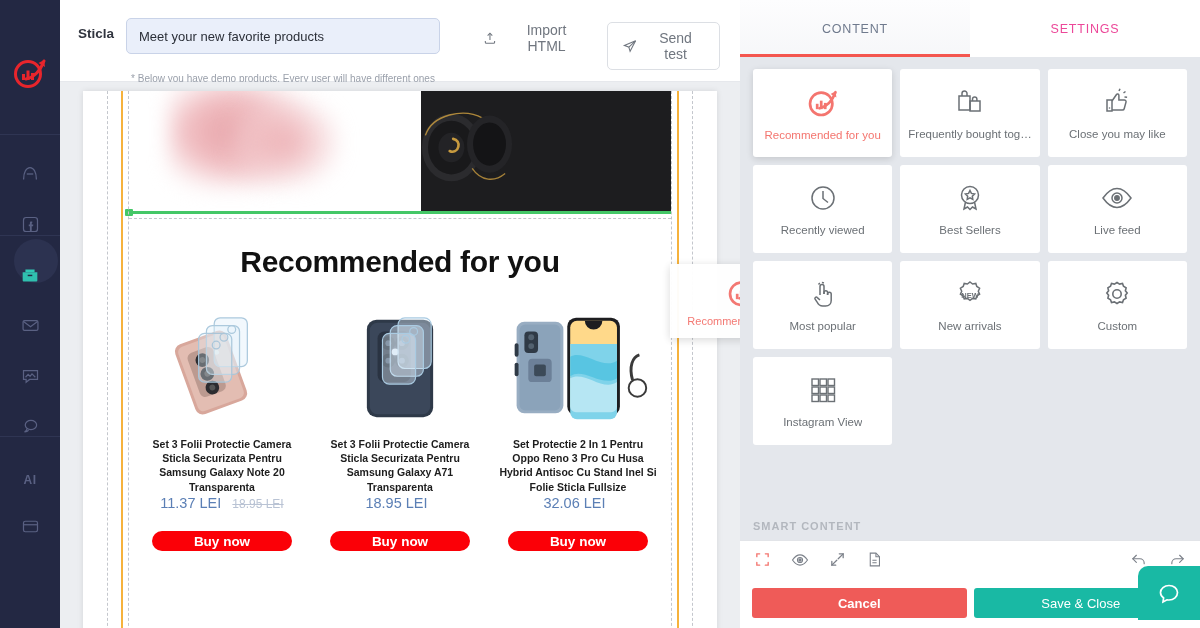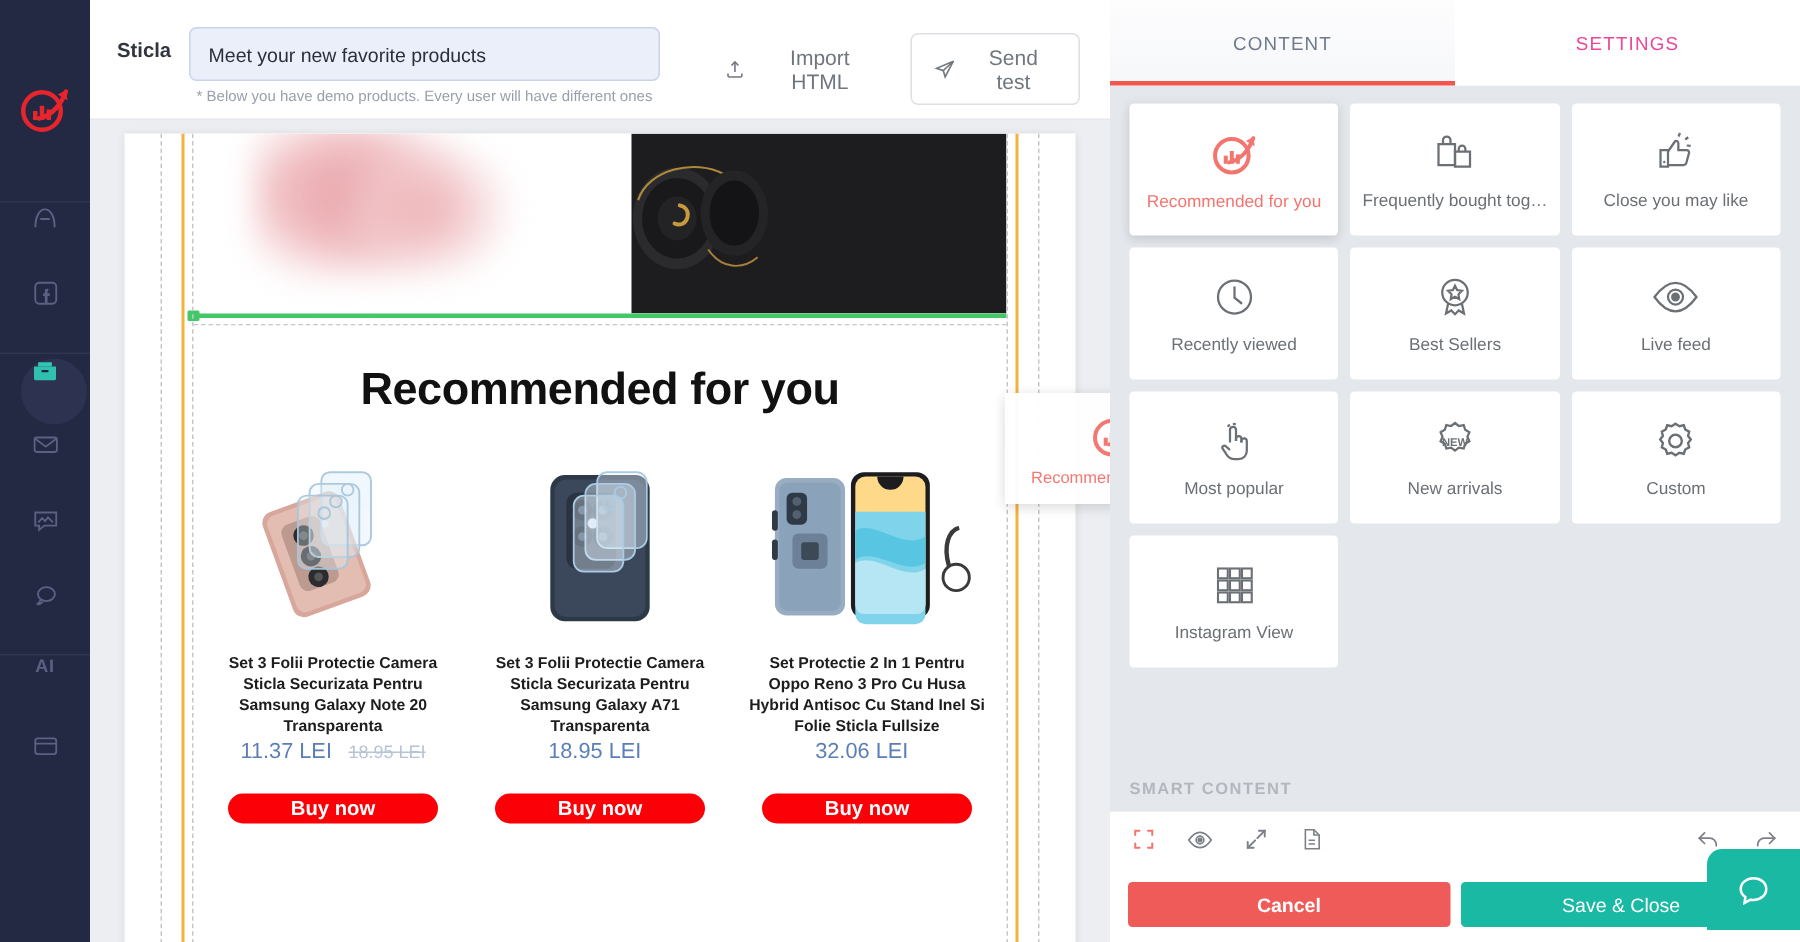--- a/index.html
+++ b/index.html
@@ -17,21 +17,21 @@
     background: #232843;
     display: flex; flex-direction: column; align-items: center;
     flex: 0 0 60px;
     position: relative;
   }
   .rail-logo { margin-top: 52px; width: 40px; height: 40px; display:flex; align-items:center; justify-content:center; }
   .rail-sep { width: 60px; height: 1px; background: #2f3553; }
   .rail-group { width: 100%; display: flex; flex-direction: column; align-items: center; }
   .rail-item {
     width: 44px; height: 50px;
-    display: flex; align-items: flex-start; justify-content: center;
+    display: flex; align-items: flex-end; justify-content: center;
     color: #5a6183;
     position: relative;
   }
   .rail-item.active { color: #30c8b4; }
   .rail-item.active::before {
     content: ""; position: absolute; left: 6px; right: -6px; top: 3px; bottom: 3px;
     background: #2c3250; border-radius: 24px; z-index: 0;
   }
   .rail-item svg, .rail-item .glyph { position: relative; z-index: 1; }
   .rail-item .glyph { font-size: 12px; font-weight: bold; letter-spacing: .5px; }
@@ -42,22 +42,22 @@
     height: 82px; background: #ffffff; border-bottom: 1px solid #e6e8ec;
     display: flex; align-items: flex-start; padding: 18px 20px 0 18px; position: relative;
   }
   .subject-label { font-size: 13.5px; font-weight: bold; color: #31353f; margin-top: 8px; margin-right: 12px; }
   .subject-wrap { display: flex; flex-direction: column; width: 315px; }
   .subject-input {
     height: 36px; border: 1px solid #c9d3e8; border-radius: 5px;
     background: #eaeffa; padding: 0 12px; font-size: 13px; color: #2b2f38;
     font-family: "Liberation Sans", sans-serif; outline: none;
   }
-  .subject-hint { font-size: 10px; color: #9aa0ab; margin-top: 5px; text-align: center; }
-  .top-actions { display: flex; align-items: center; gap: 20px; margin-left: 42px; margin-top: 4px; }
+  .subject-hint { font-size: 10px; color: #9aa0ab; margin-top: 19px; text-align: center; }
+  .top-actions { display: flex; align-items: flex-start; gap: 20px; margin-left: 42px; margin-top: 4px; }
   .btn-plain {
     display: flex; align-items: center; gap: 8px;
     font-size: 14px; color: #70767f; background: none; border: none;
     cursor: pointer; font-family: "Liberation Sans", sans-serif;
   }
   .btn-outline {
     display: flex; align-items: center; gap: 8px;
     font-size: 14px; color: #70767f; background: #fff;
     border: 1px solid #dcdfe4; border-radius: 5px; padding: 7px 14px;
     cursor: pointer; font-family: "Liberation Sans", sans-serif;

